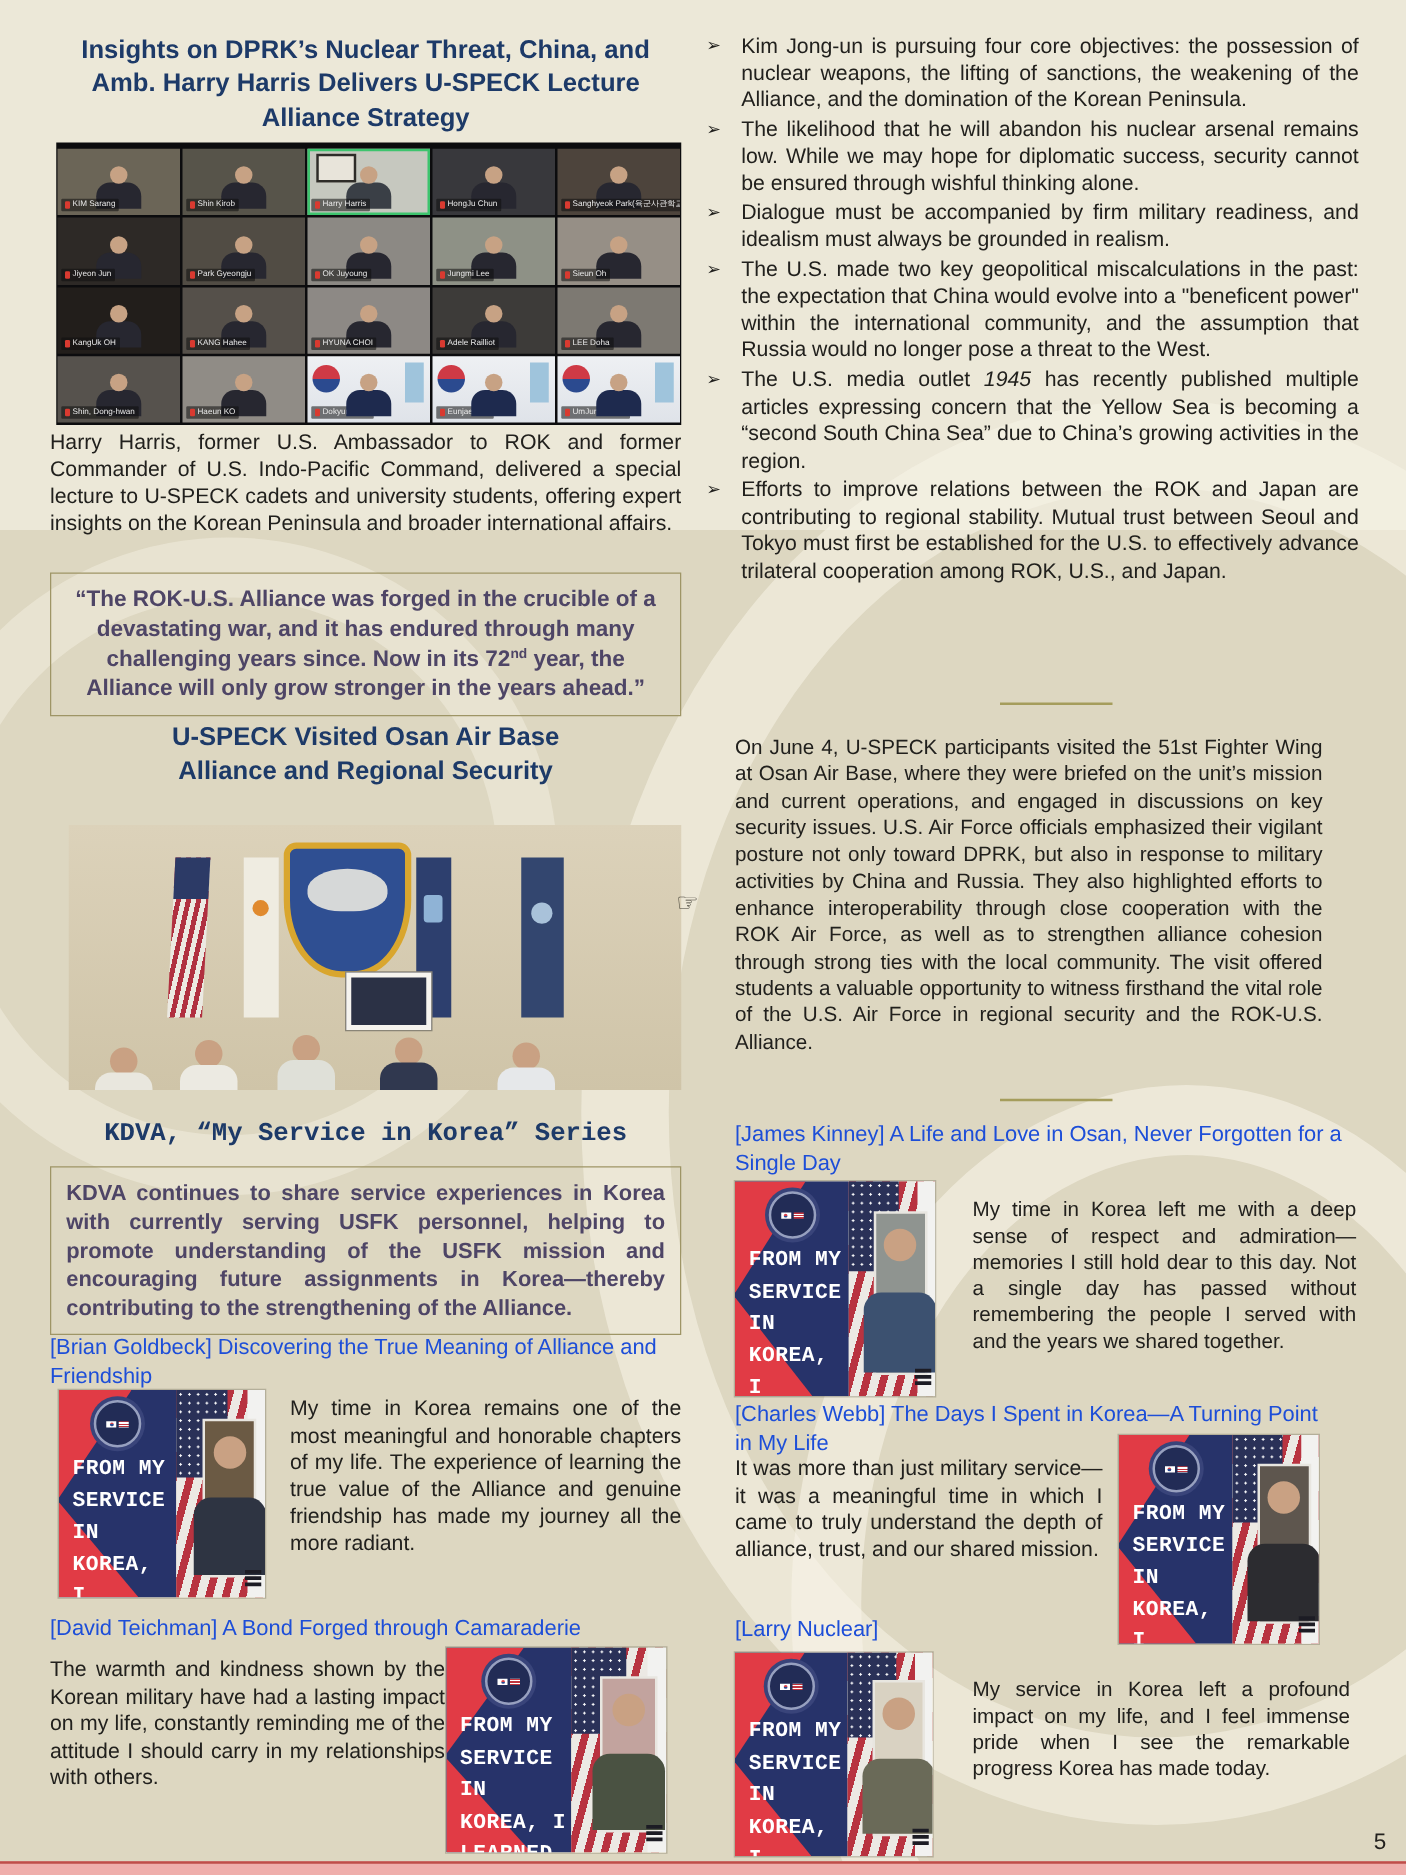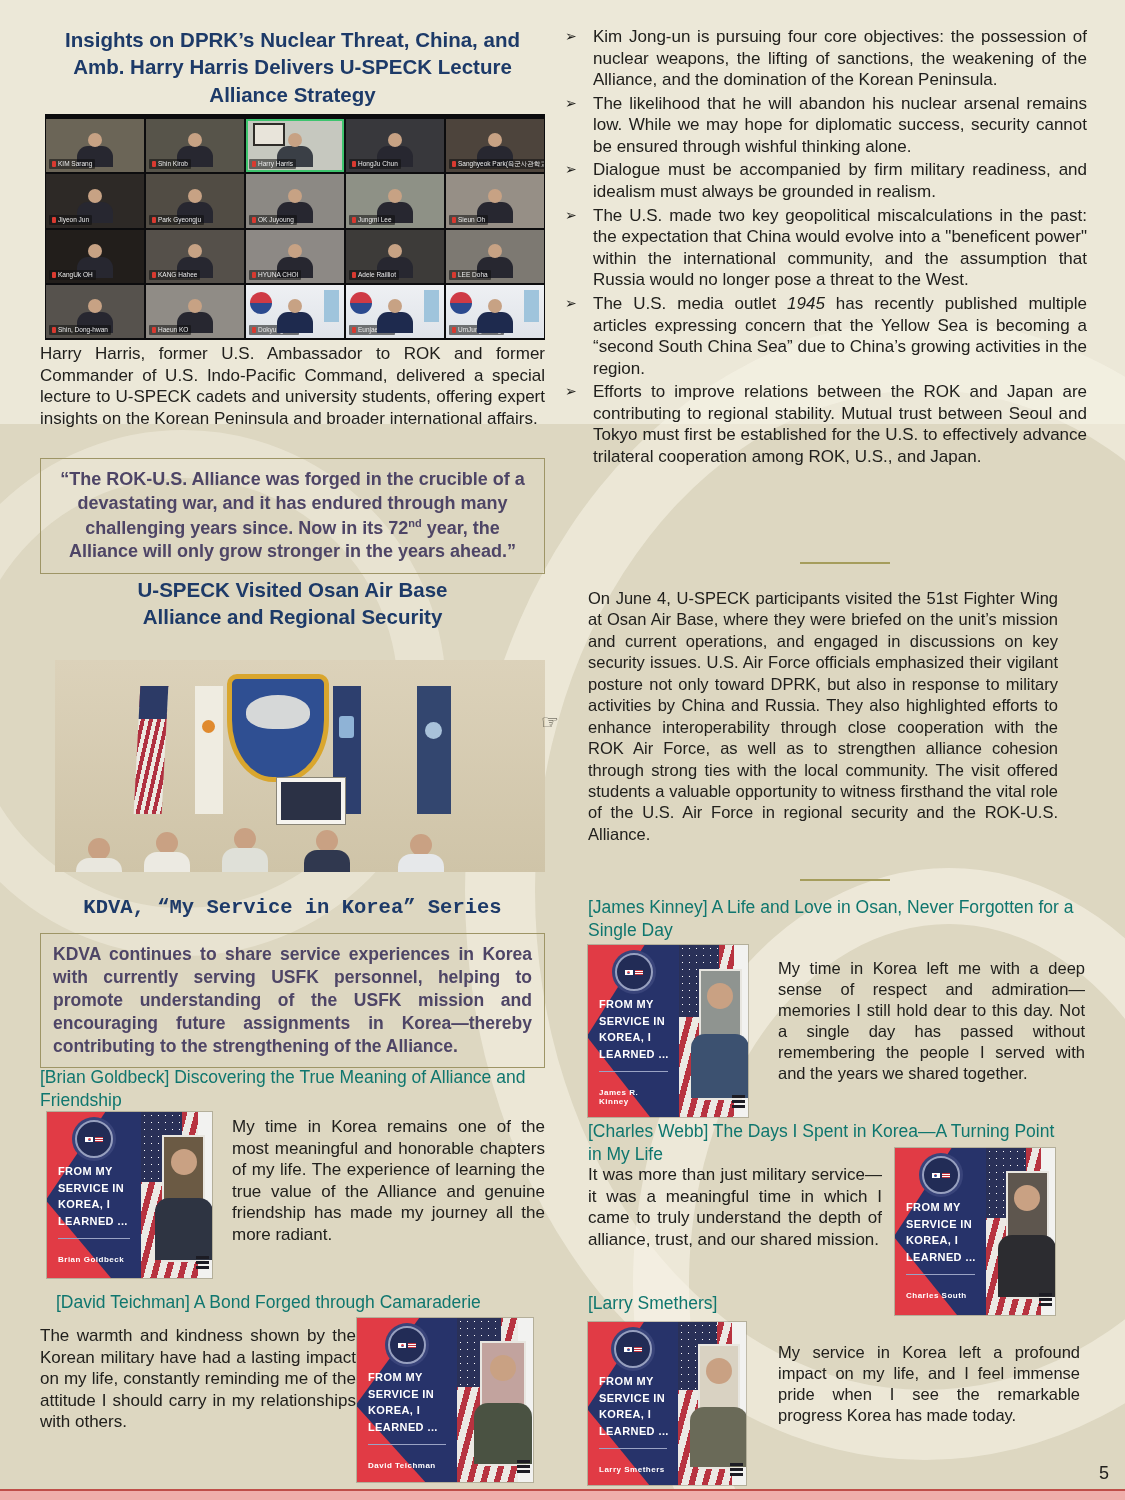--- a/index.html
+++ b/index.html
@@ -8,21 +8,21 @@
   .band-top{position:absolute;left:0;top:0;width:100%;height:424px;background:#ece8d8;}
   .wm{position:absolute;border-radius:50%;pointer-events:none;}
   .wm1{width:780px;height:1000px;right:-260px;top:320px;border:70px solid rgba(248,244,231,.55);}
   .wm2{width:430px;height:430px;left:-80px;top:430px;border:48px solid rgba(246,242,229,.45);}
   .wm3{width:520px;height:720px;right:-140px;bottom:-200px;border:56px solid rgba(248,244,232,.6);}
 
   .abs{position:absolute;}
   .navy-title{color:#1d3a68;font-weight:bold;font-size:20.5px;line-height:1.33;text-align:center;}
   .navy-title span{display:block;}
   .body-text{font-size:17px;line-height:1.27;text-align:justify;}
-  .purple-head{color:#0f766e;font-size:17.5px;line-height:1.3;}
+  .purple-head{color:#1d4ed8;font-size:17.5px;line-height:1.3;}
   .boxed{border:1px solid #9e9566;padding:9px 12px;box-sizing:border-box;font-weight:bold;}
   .quote-box{left:40px;top:458px;width:505px;color:#4e4566;font-size:18px;line-height:1.32;text-align:center;}
   .kdva-box{left:40px;top:933px;width:505px;color:#4e4566;font-size:17.5px;line-height:1.32;text-align:justify;}
   sup{font-size:11px;}
 
   
   .zoom-grid{left:45px;top:114px;width:500px;height:226px;background:#0c0c0e;box-sizing:border-box;
              padding:5px 1px 2px 1px;display:grid;grid-template-columns:repeat(5,1fr);
              grid-template-rows:repeat(4,1fr);gap:2px;}
   .ztile{position:relative;background:#47443e;overflow:hidden;}
@@ -96,22 +96,22 @@
   .kc-left::after{content:"";position:absolute;left:0;bottom:0;width:68%;height:46%;
         background:#e13b45;clip-path:polygon(0 0,0 100%,100% 100%);}
   .kc-badge{position:relative;z-index:2;width:34px;height:34px;margin:8px auto 2px;border-radius:50%;
         background:#222c56;border:2px solid #97a0bf;box-shadow:0 0 0 3px #39447a;
         display:flex;align-items:center;justify-content:center;gap:2px;}
   .fk{width:8px;height:5px;background:#fff;}
   .fk-kr{position:relative;}
   .fk-kr::before{content:"";position:absolute;left:2.5px;top:1px;width:3px;height:3px;
         border-radius:50%;background:linear-gradient(180deg,#d4404a 0 50%,#2b4a8f 50%);}
   .fk-us{background:repeating-linear-gradient(180deg,#c0333d 0 1px,#fff 1px 2px);}
-  .kc-title{position:relative;z-index:2;color:#fff;font-weight:bold;font-size:11px;line-height:1.5;
-        letter-spacing:.4px;margin:5px 0 0 11px;}
+  .kc-title{position:relative;z-index:2;color:#fff;font-weight:bold;font-size:17px;line-height:1.5;
+        letter-spacing:.4px;margin:5px 0 0 11px;font-family:Liberation Mono, monospace;}
   .kc-title span{display:block;}
   .kc-name{position:relative;z-index:2;margin:9px 11px 0;padding-top:16px;border-top:1px solid #9aa3c4;
         color:#fff;font-weight:bold;font-size:8px;letter-spacing:.5px;}
   .kc-right{position:relative;flex:1;background:
         repeating-linear-gradient(105deg,#b83340 0 6px,#ece9e4 6px 13px);}
   .kc-canton{position:absolute;left:0;top:0;width:58%;height:42%;background:#2a3158;
         background-image:radial-gradient(#fff .8px,rgba(0,0,0,0) 1px);background-size:7px 7px;}
   .kc-kr{position:absolute;right:0;top:0;bottom:0;width:20%;background:#f2f2f0;}
   .trigram{position:absolute;right:3px;bottom:9px;width:13px;display:flex;flex-direction:column;gap:2px;z-index:3;}
   .trigram i{height:3px;background:#1c1c24;display:block;}
@@ -359,21 +359,21 @@
       <div class="portrait"></div>
       <div class="trigram">
           <i></i>
           <i></i>
           <i></i>
         </div>
     </div>
   </div>
   <div class="abs body-text" style="left:232px;top:1116px;width:313px;">My time in Korea remains one of the most meaningful and honorable chapters of my life. The experience of learning the true value of the Alliance and genuine friendship has made my journey all the more radiant.</div>
 
-  <div class="abs purple-head" style="left:40px;top:1291px;width:505px;margin-left:16px;">[David Teichman] A Bond Forged through Camaraderie</div>
+  <div class="abs purple-head" style="left:40px;top:1291px;width:505px;">[David Teichman] A Bond Forged through Camaraderie</div>
   <div class="abs body-text" style="left:40px;top:1325px;width:316px;">The warmth and kindness shown by the Korean military have had a lasting impact on my life, constantly reminding me of the attitude I should carry in my relationships with others.</div>
   <div class="kcard card-david">
     <div class="kc-left">
       <div class="kc-badge">
           <span class="fk fk-kr"></span>
           <span class="fk fk-us"></span>
         </div>
       <div class="kc-title">
         <span>FROM MY</span>
           <span>SERVICE IN</span>
@@ -477,21 +477,21 @@
       <div class="kc-kr"></div>
       <div class="portrait"></div>
       <div class="trigram">
           <i></i>
           <i></i>
           <i></i>
         </div>
     </div>
   </div>
 
-  <div class="abs purple-head" style="left:588px;top:1292px;width:300px;">[Larry Smethers]</div>
+  <div class="abs purple-head" style="left:588px;top:1292px;width:300px;">[Larry Nuclear]</div>
   <div class="kcard card-larry">
     <div class="kc-left">
       <div class="kc-badge">
           <span class="fk fk-kr"></span>
           <span class="fk fk-us"></span>
         </div>
       <div class="kc-title">
         <span>FROM MY</span>
           <span>SERVICE IN</span>
           <span>KOREA, I</span>

